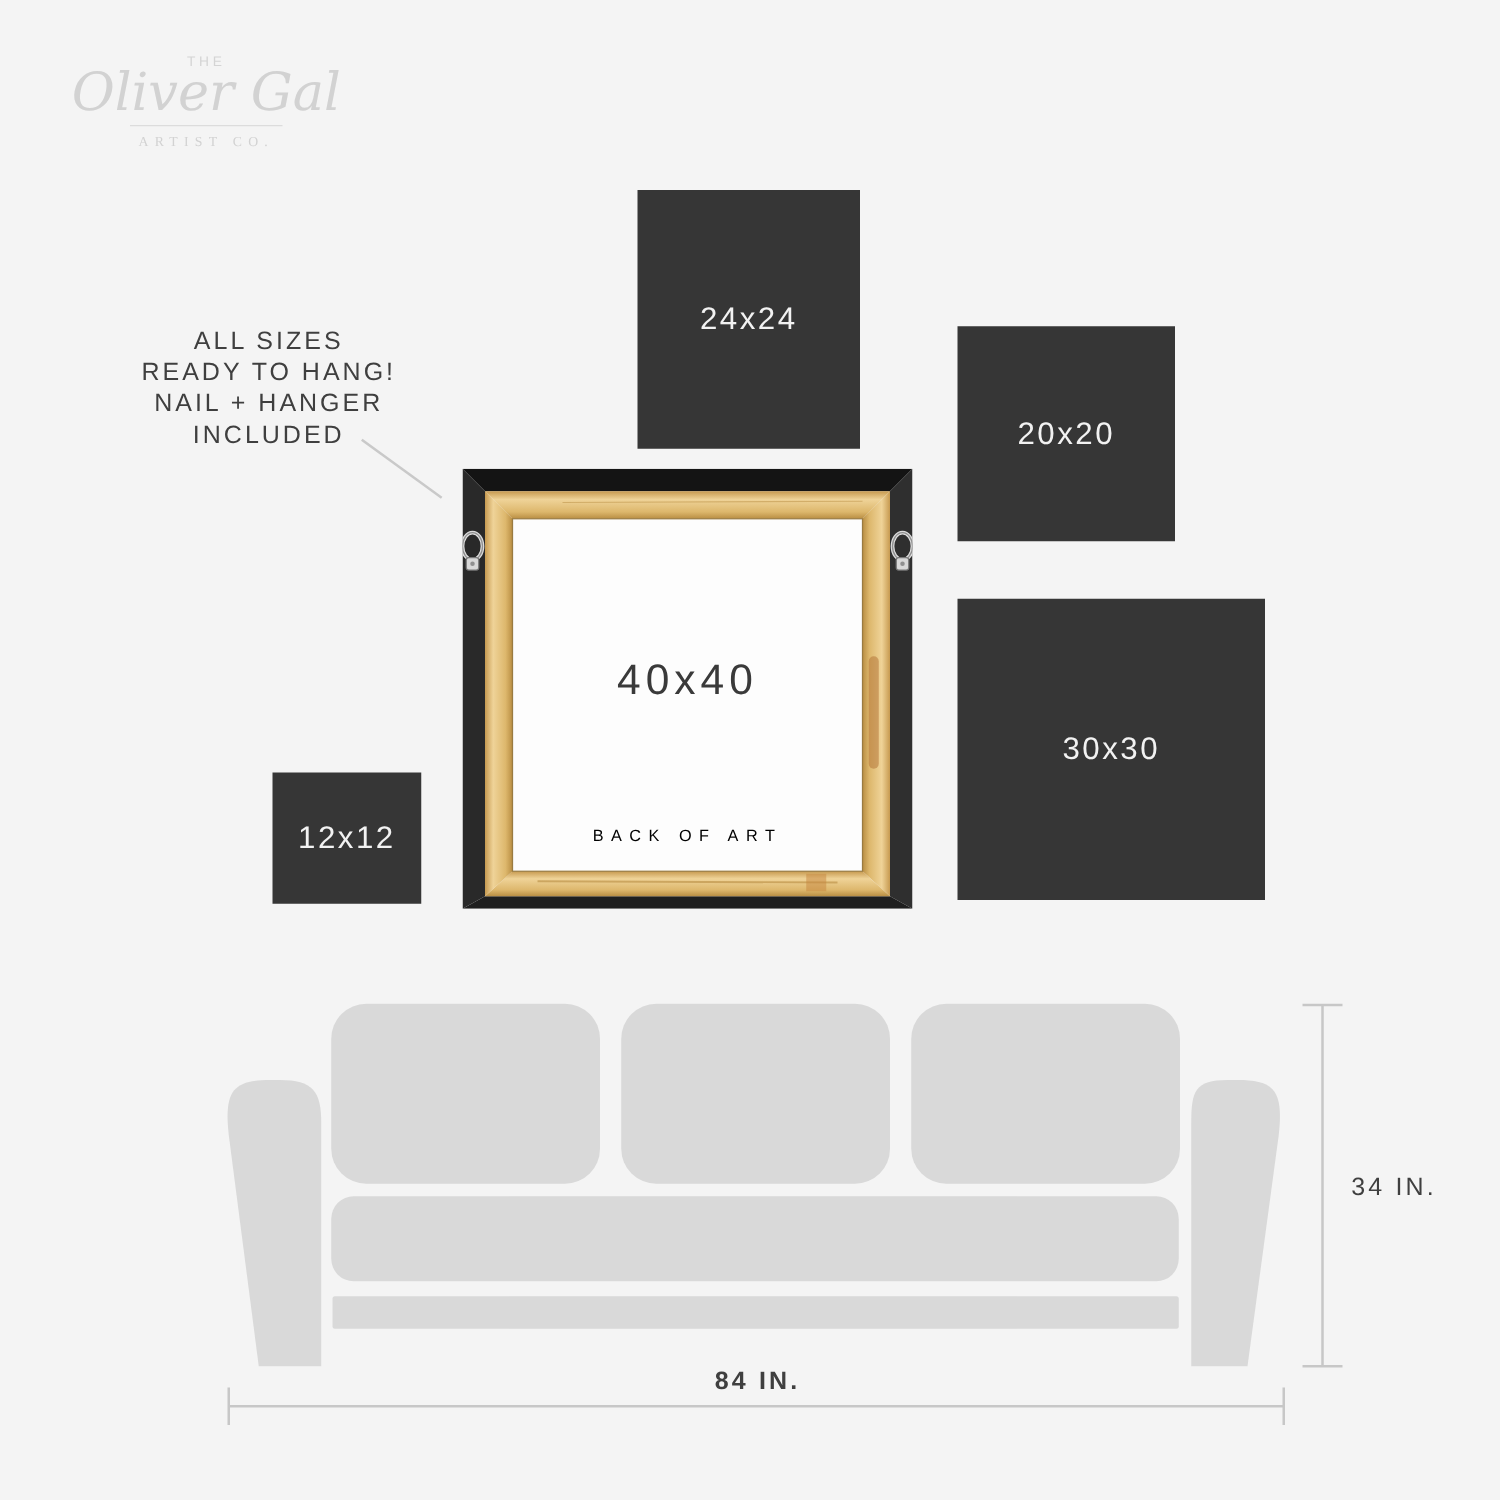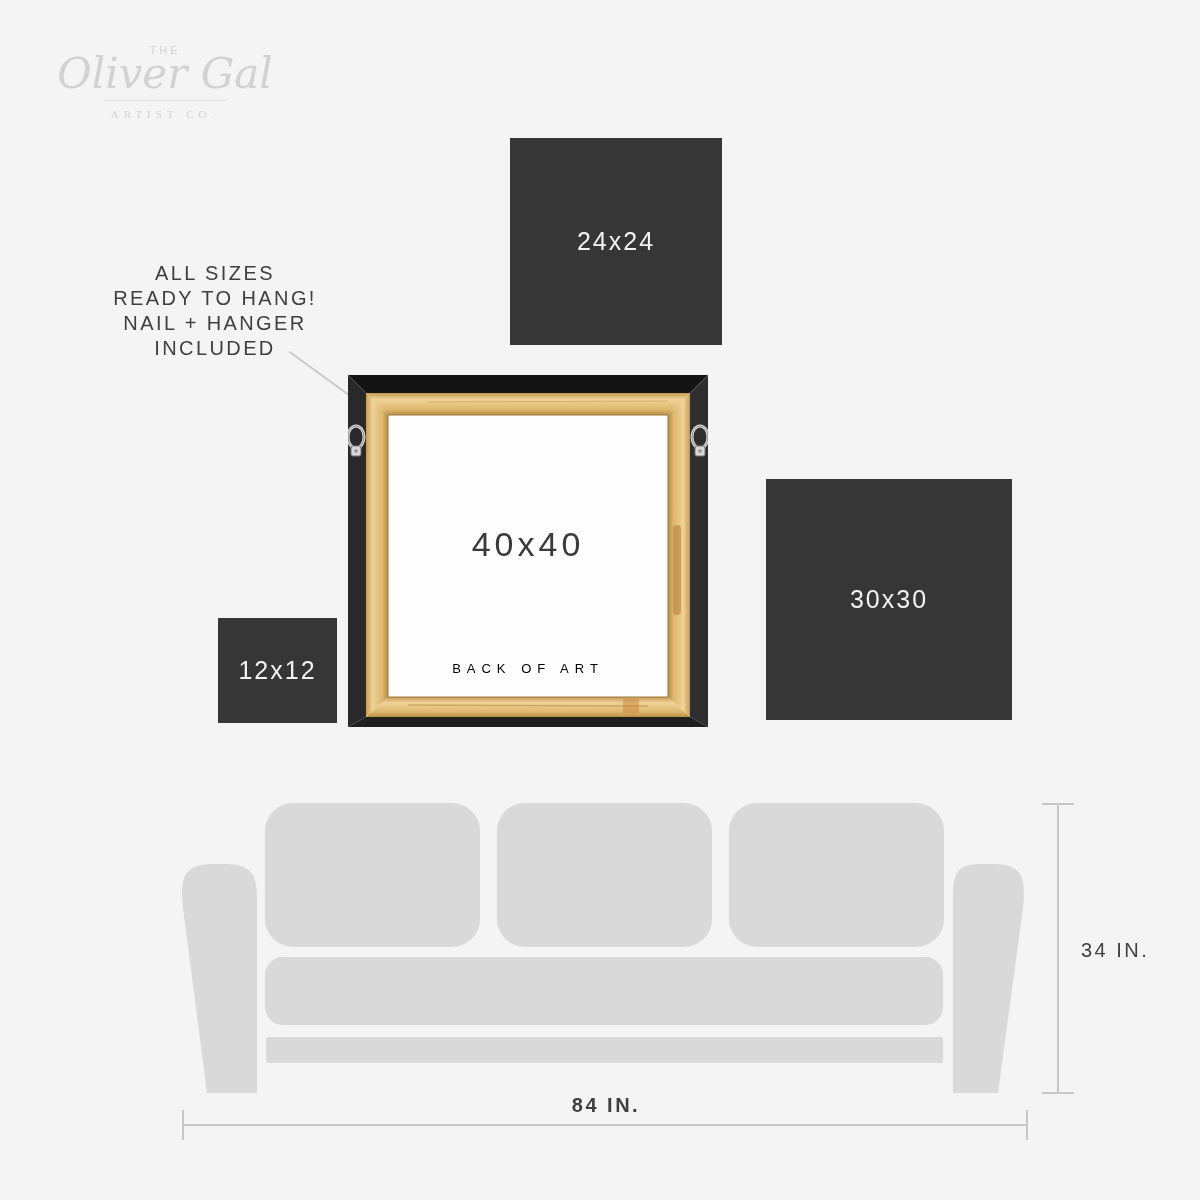--- a/index.html
+++ b/index.html
@@ -20,27 +20,27 @@
   }
   .pointer-line{
     position:absolute;left:290px;top:351px;width:79px;height:2px;background:#c9c9c9;
     transform:rotate(36deg);transform-origin:0 0;
   }
   
   .size-square{
     position:absolute;background:#363636;display:flex;align-items:center;justify-content:center;
   }
   .size-square span{color:#f2f2f2;font-size:25px;letter-spacing:2px;}
-  .sq-24{left:510px;top:138px;width:212px;height:207px;}
+  .sq-24{left:510px;top:152px;width:178px;height:207px;}
   .sq-20{left:766px;top:261px;width:174px;height:172px;}
   .sq-16{left:186px;top:428px;width:145px;height:141px;}
   .sq-12{left:218px;top:618px;width:119px;height:105px;}
   .sq-30{left:766px;top:479px;width:246px;height:241px;}
   
-  .frame{position:absolute;left:348px;top:375px;width:360px;height:276px;}
+  .frame{position:absolute;left:370px;top:375px;width:360px;height:276px;}
   .frame svg{position:absolute;left:0;top:0;}
   .frame-label{
     position:absolute;left:0;right:0;top:150px;text-align:center;
     font-size:34px;letter-spacing:4px;color:#3a3a3a;
   }
   .frame-caption{
     position:absolute;left:0;right:0;top:286px;text-align:center;
     font-size:13px;letter-spacing:6px;color:#000000;
   }
   
@@ -62,20 +62,23 @@
   </div>
 
   <div class="note">ALL SIZES
 READY TO HANG!
 NAIL + HANGER
 INCLUDED</div>
   <div class="pointer-line"></div>
 
   <div class="size-square sq-24">
     <span>24x24</span>
+  </div>
+  <div class="size-square sq-20">
+    <span>20x20</span>
   </div>
   <div class="size-square sq-12">
     <span>12x12</span>
   </div>
   <div class="size-square sq-30">
     <span>30x30</span>
   </div>
 
   <div class="frame">
     <svg width="360" height="352" viewBox="0 0 360 352">

